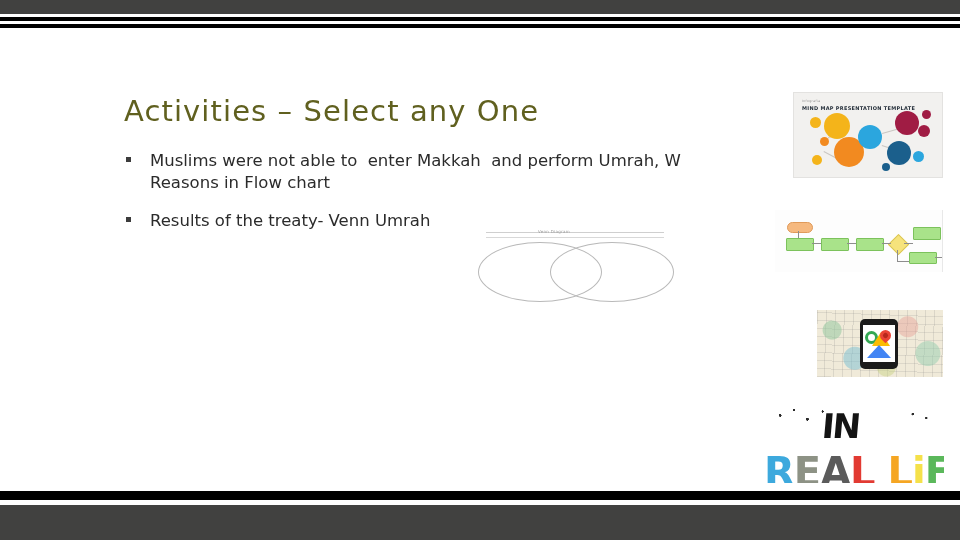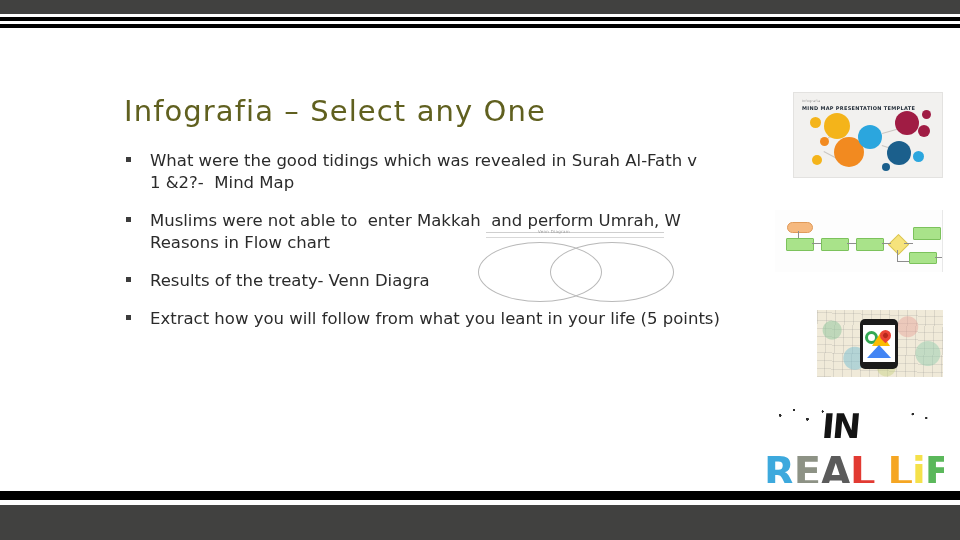--- a/index.html
+++ b/index.html
@@ -242,46 +242,37 @@
   .venn-a { left: 0px;  top: 14px; width: 122px; height: 58px; }
   .venn-b { left: 72px; top: 14px; width: 122px; height: 58px; }
 </style>
 </head>
 <body>
 
 <div class="bar-top-thick"></div>
 <div class="bar-top-line1"></div>
 <div class="bar-top-line2"></div>
 
-<div class="slide-title">Infografia – Select any One</div>
+<div class="slide-title">Activities – Select any One</div>
 
 <div class="bullets">
 
-  <div class="bullet-row">
-    <span class="bullet-marker"></span>
-    <span class="bullet-text b1">What were the good tidings which was revealed in Surah Al-Fath v
-1 &amp;2?-  Mind Map</span>
-  </div>
 
   <div class="bullet-row">
     <span class="bullet-marker"></span>
     <span class="bullet-text b2">Muslims were not able to  enter Makkah  and perform Umrah, W
 Reasons in Flow chart</span>
   </div>
 
   <div class="bullet-row">
     <span class="bullet-marker"></span>
-    <span class="bullet-text b3">Results of the treaty- Venn Diagra</span>
+    <span class="bullet-text b3">Results of the treaty- Venn Umrah</span>
   </div>
 
 
-  <div class="bullet-row">
-    <span class="bullet-marker"></span>
-    <span class="bullet-text b5">Extract how you will follow from what you leant in your life (5 points)</span>
-  </div>
 
 </div>
 
 <div class="fig fig-venn">
   <div class="venn-head-line"></div>
   <div class="venn-head-line2"></div>
   <div class="venn-head-text">Venn Diagram</div>
   <div class="venn-e venn-a"></div>
   <div class="venn-e venn-b"></div>
 </div>

